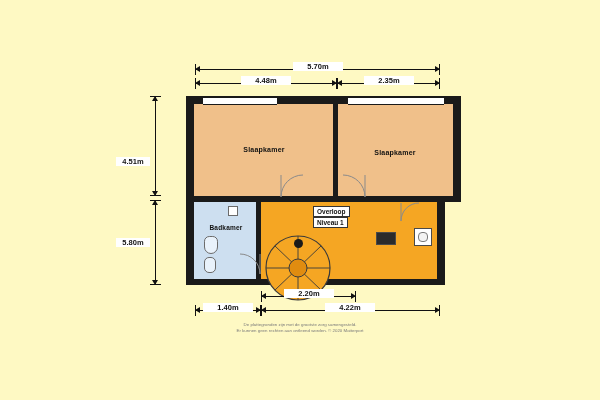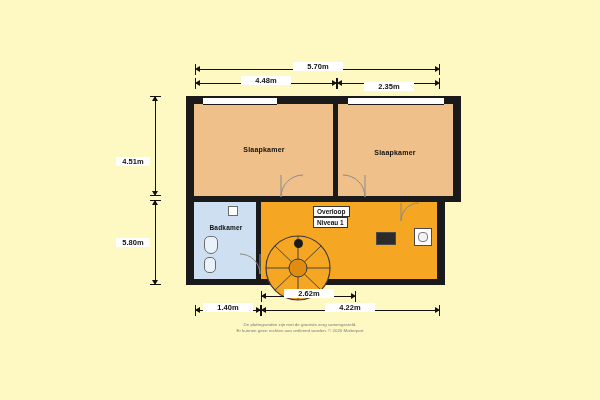--- a/index.html
+++ b/index.html
@@ -135,21 +135,21 @@
     <div class="tick" style="left:141px; top:2px; width:1px; height:11px;"></div>
     <div class="dim-text abs" style="left:46px; top:0px; width:50px;">4.48m</div>
   </div>
 
   <div class="abs" style="left:337px; top:76px; width:103px; height:14px;">
     <div class="dim-line abs" style="left:0; top:7px; width:103px;"></div>
     <div class="arrow-l" style="left:0; top:4px;"></div>
     <div class="arrow-r" style="left:98px; top:4px;"></div>
     <div class="tick" style="left:0; top:2px; width:1px; height:11px;"></div>
     <div class="tick" style="left:102px; top:2px; width:1px; height:11px;"></div>
-    <div class="dim-text abs" style="left:27px; top:6px; width:50px;">2.35m</div>
+    <div class="dim-text abs" style="left:27px; top:0px; width:50px;">2.35m</div>
   </div>
 
   <div class="abs" style="left:148px; top:96px; width:14px; height:100px;">
     <div class="dim-vline abs" style="left:7px; top:0; height:100px;"></div>
     <div class="arrow-u" style="left:4px; top:0px;"></div>
     <div class="arrow-d" style="left:4px; top:95px;"></div>
     <div class="tick" style="left:2px; top:0px; width:11px; height:1px;"></div>
     <div class="tick" style="left:2px; top:99px; width:11px; height:1px;"></div>
   </div>
   <div class="dim-text abs" style="left:116px; top:146px; width:34px;margin-top:11px;">4.51m</div>
@@ -244,21 +244,21 @@
   </svg>
 
   <div class="abs" style="left:294px; top:239px; width:9px; height:9px; border-radius:50%; background:#1a1a1a;"></div>
 
   <div class="abs" style="left:261px; top:289px; width:95px; height:14px;">
     <div class="dim-line abs" style="left:0; top:7px; width:95px;"></div>
     <div class="arrow-l" style="left:0; top:4px;"></div>
     <div class="arrow-r" style="left:90px; top:4px;"></div>
     <div class="tick" style="left:0; top:2px; width:1px; height:11px;"></div>
     <div class="tick" style="left:94px; top:2px; width:1px; height:11px;"></div>
-    <div class="dim-text abs" style="left:23px; top:0px; width:50px;">2.62m</div>
+    <div class="dim-text abs" style="left:23px; top:0px; width:50px;">2.20m</div>
   </div>
 
   <div class="abs" style="left:195px; top:303px; width:85px; height:14px;">
     <div class="dim-line abs" style="left:0; top:7px; width:66px;"></div>
     <div class="arrow-l" style="left:0; top:4px;"></div>
     <div class="arrow-r" style="left:61px; top:4px;"></div>
     <div class="tick" style="left:0; top:2px; width:1px; height:11px;"></div>
     <div class="tick" style="left:65px; top:2px; width:1px; height:11px;"></div>
     <div class="dim-text abs" style="left:8px; top:0px; width:50px;">1.40m</div>
   </div>

